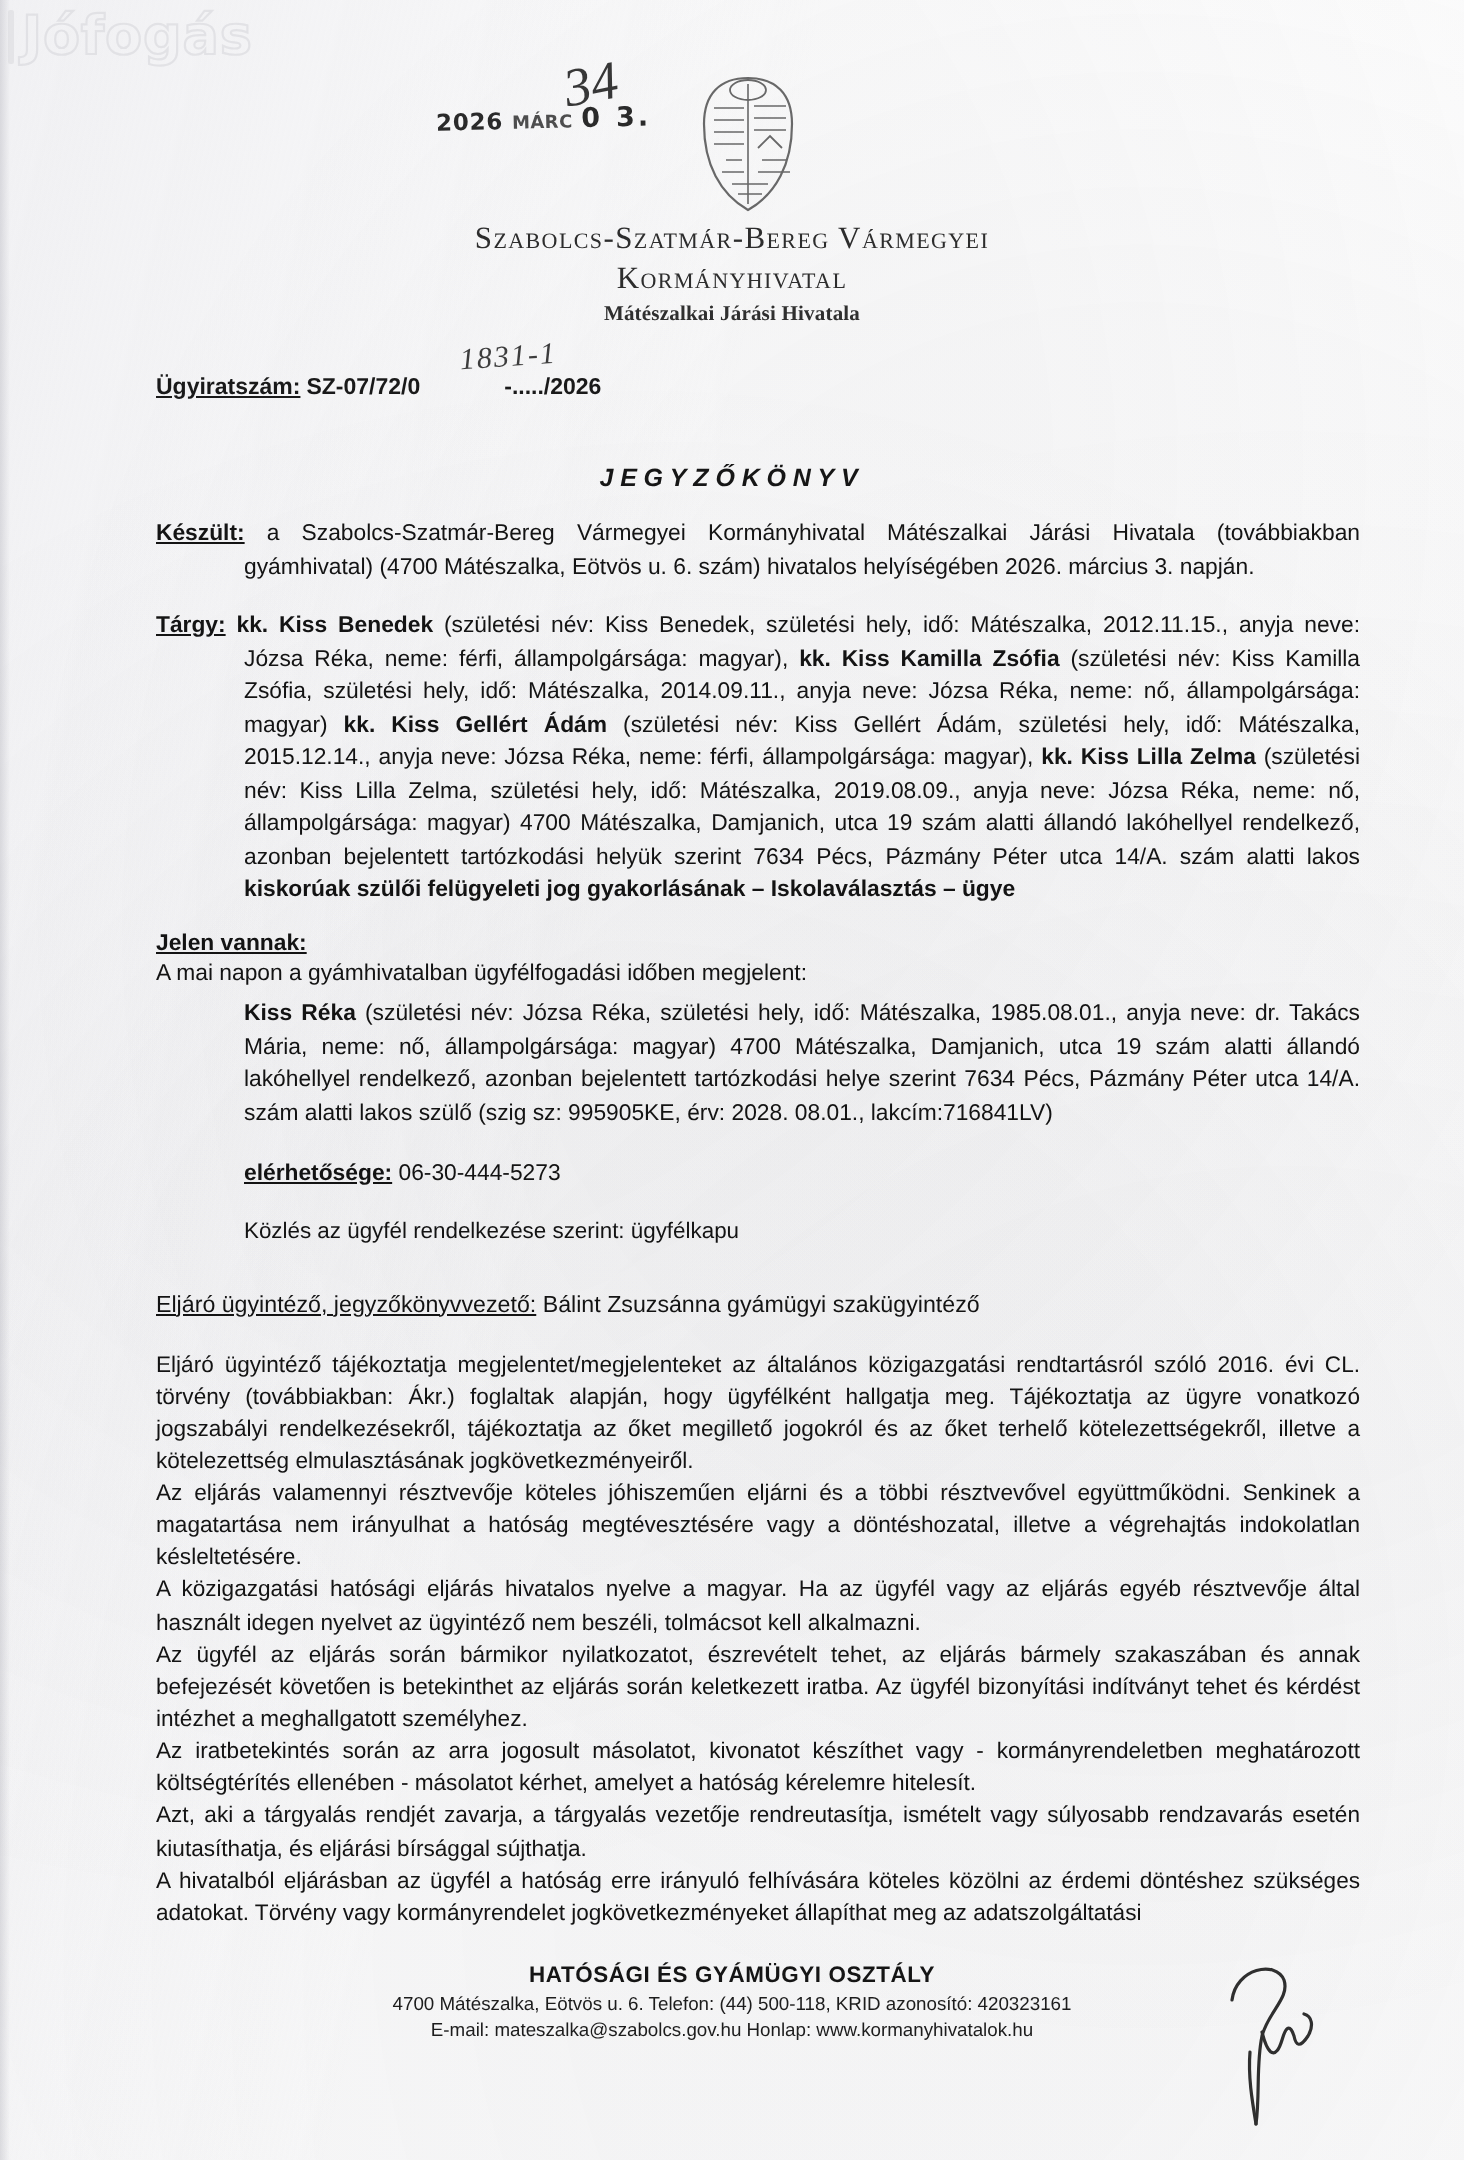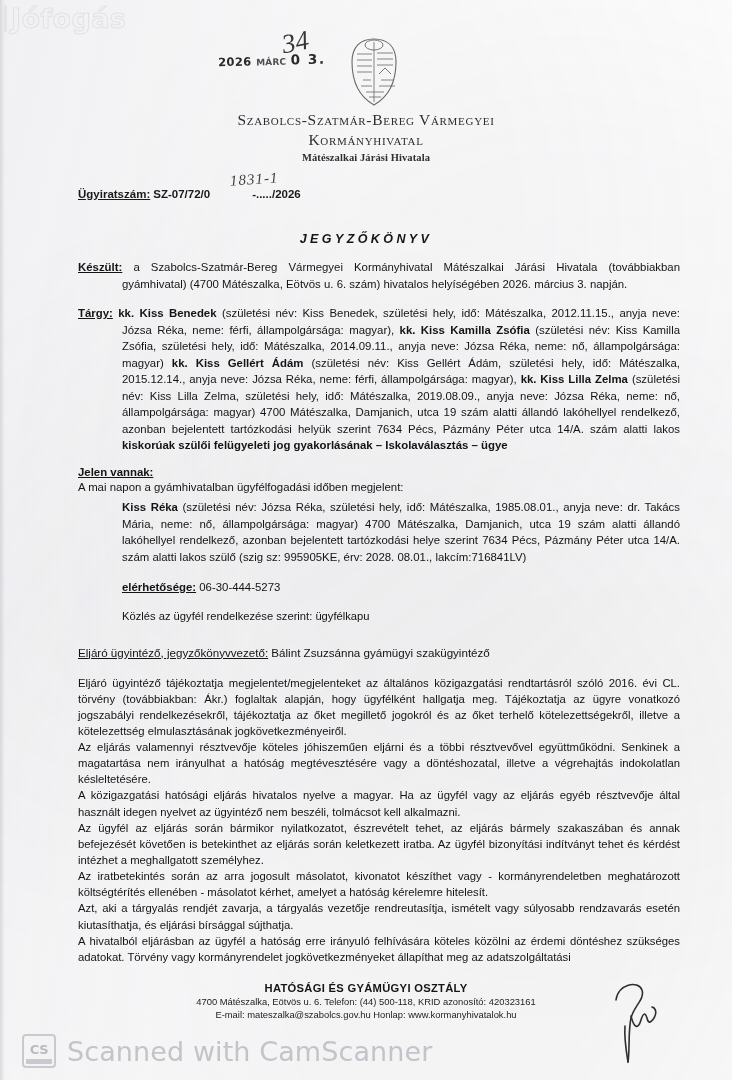--- a/index.html
+++ b/index.html
@@ -434,20 +434,14 @@
   </div>
 
   <svg class="signature" viewBox="0 0 70 96" aria-hidden="true">
     <g fill="none" stroke="#1a1a1a" stroke-width="1.6" stroke-linecap="round">
       <path d="M12 28 C14 12 34 8 38 18 C41 27 30 34 27 46 C24 60 26 76 24 90"></path>
       <path d="M27 44 C30 56 34 58 37 48 C39 41 41 40 43 46 C44 51 46 52 50 46 C53 41 52 36 48 35"></path>
       <path d="M24 90 C22 78 20 66 21 54"></path>
     </g>
   </svg>
 
-  <div class="camscanner">
-    <div class="cs-logo">
-      <span>CS</span>
-    </div>
-    <div class="cs-text">Scanned with CamScanner</div>
-  </div>
 
 </div>
 
 </body></html>

